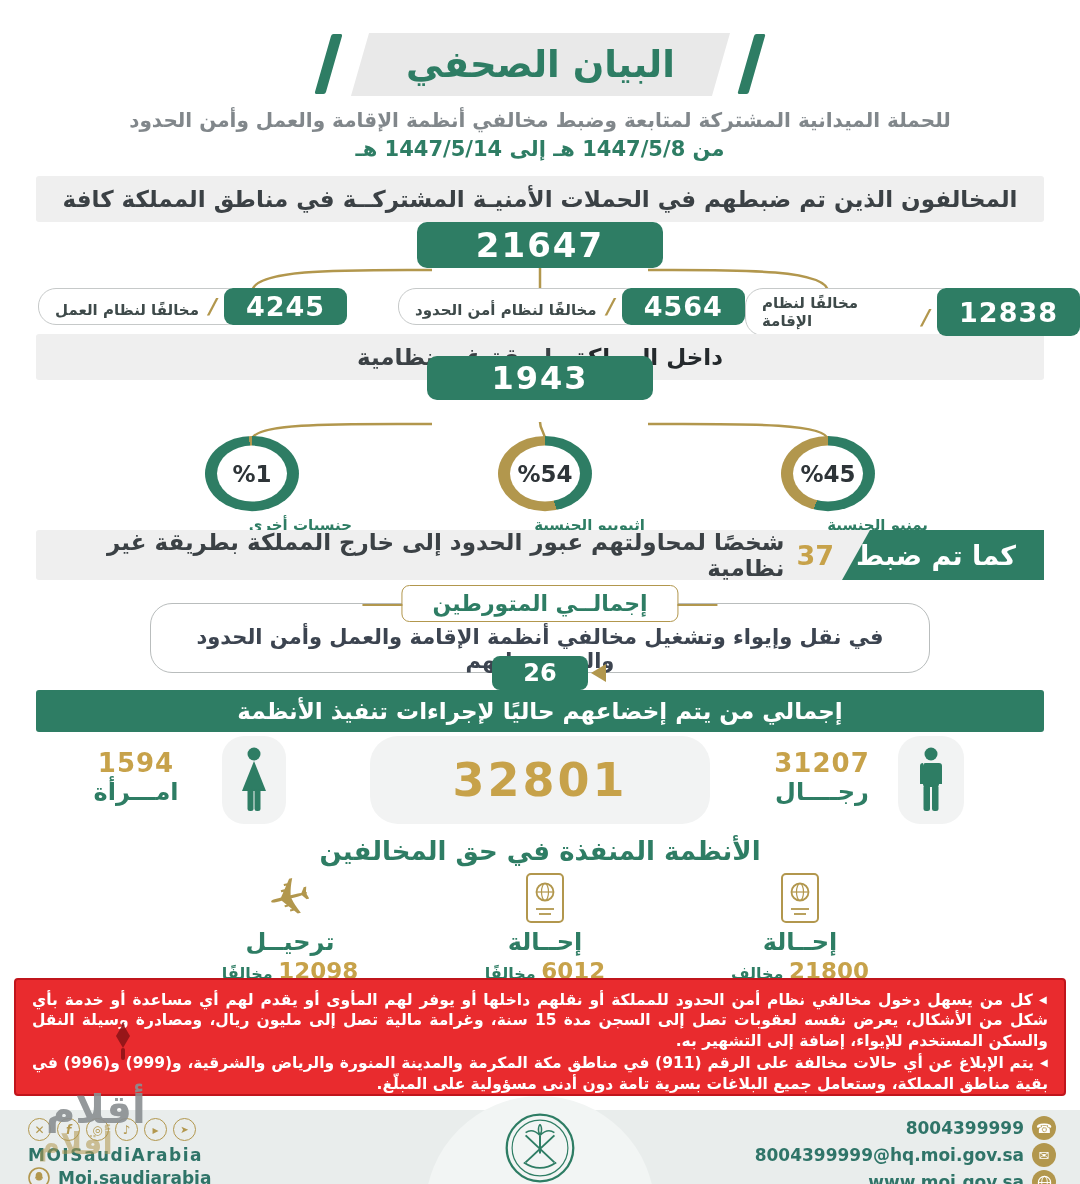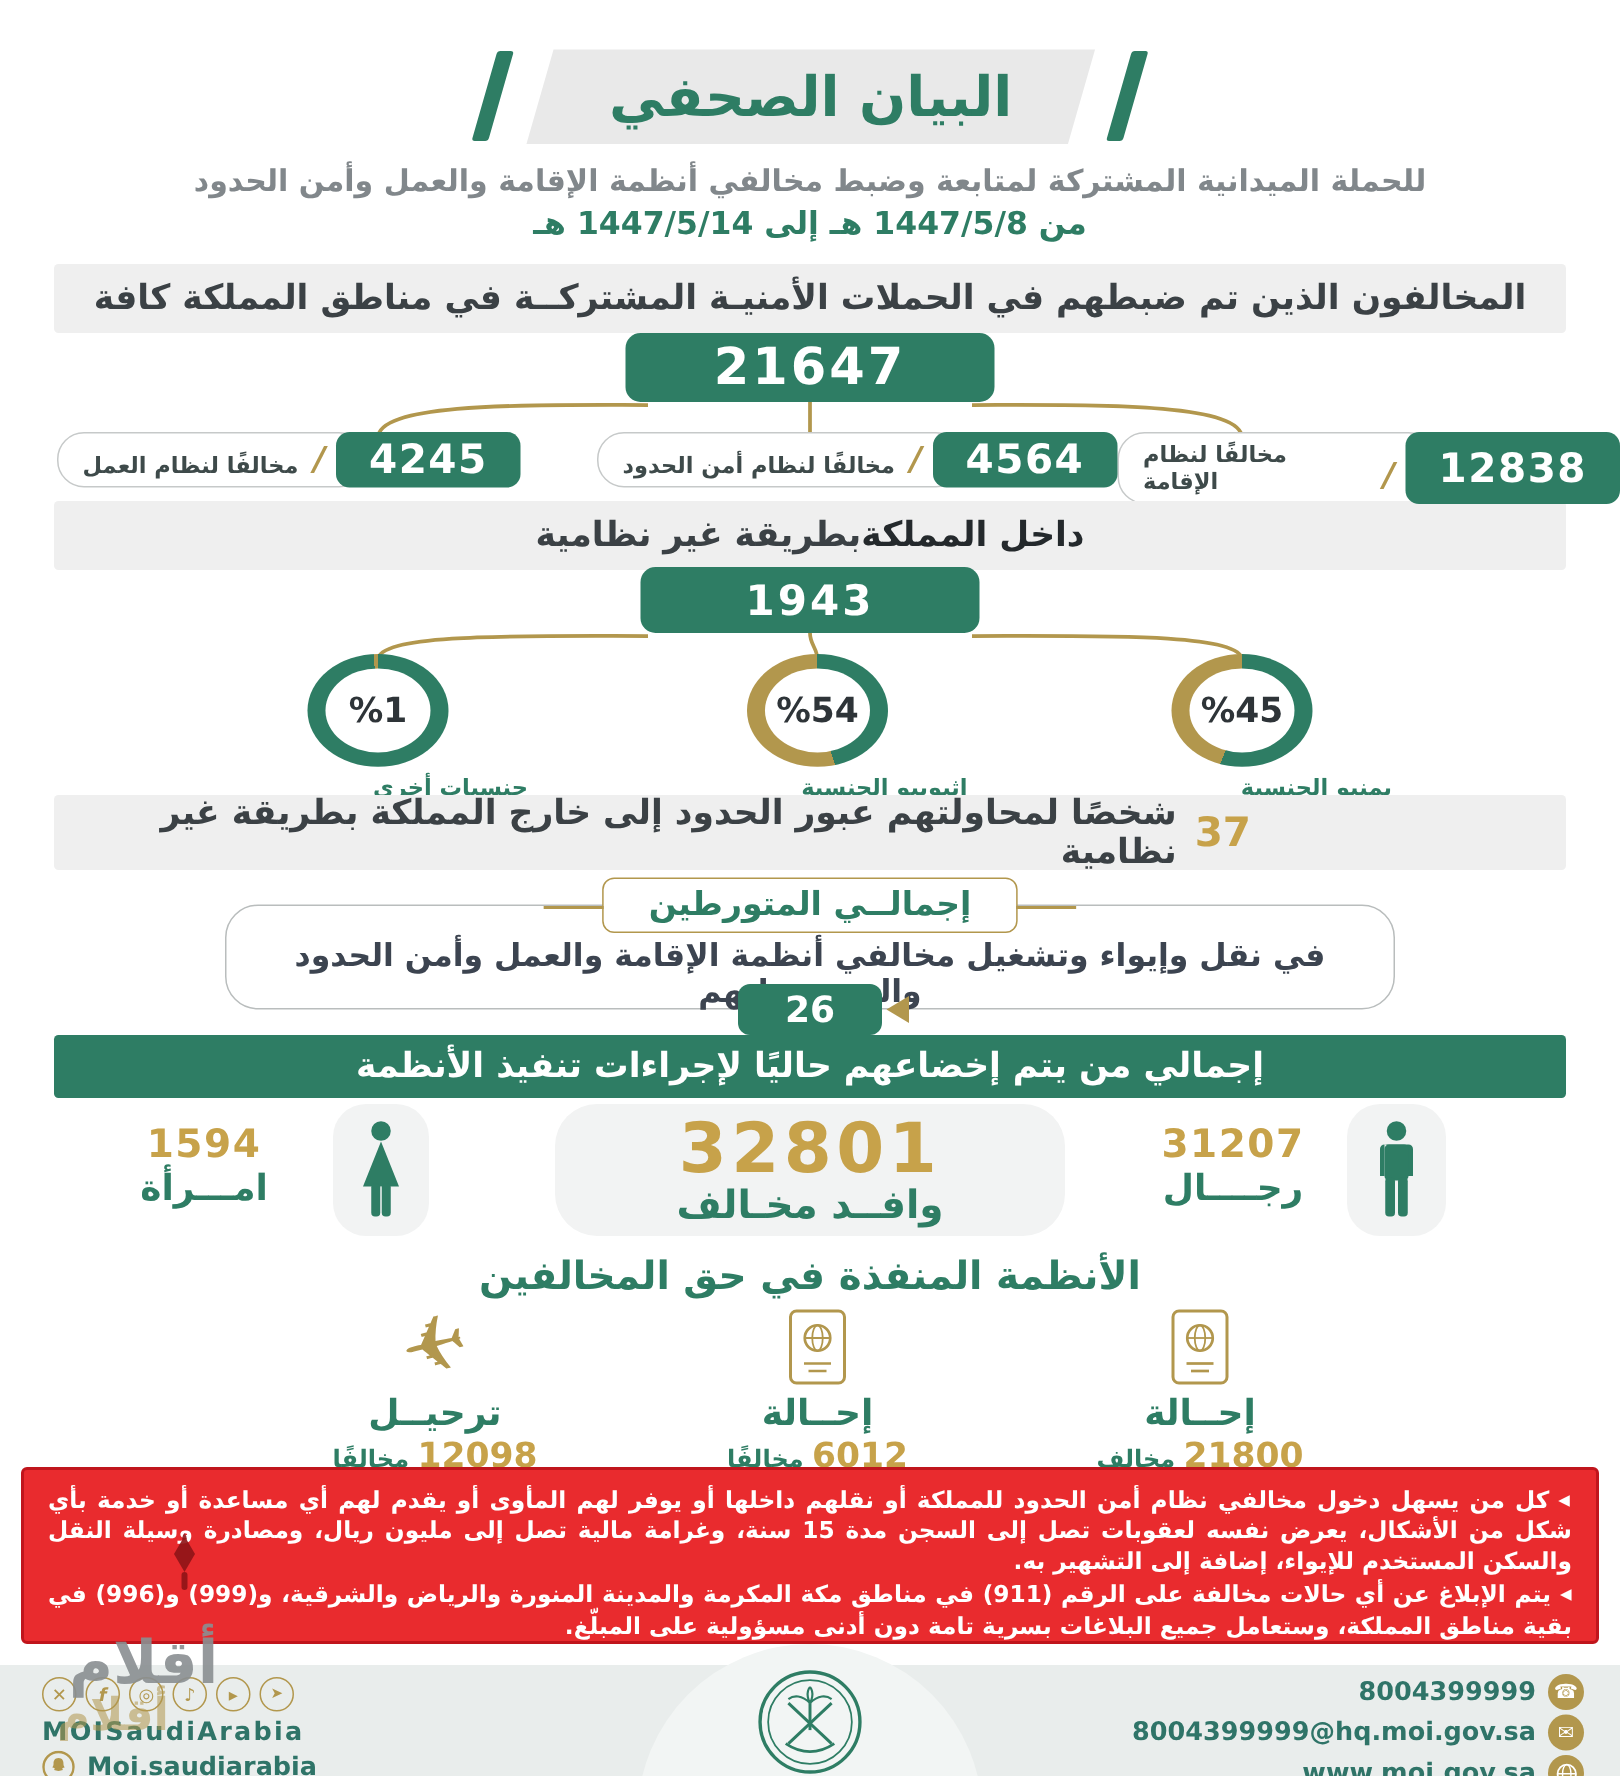--- a/index.html
+++ b/index.html
@@ -16,21 +16,21 @@
 
   
   .band{position:absolute;left:36px;right:36px;height:46px;background:#efefef;border-radius:3px;display:flex;align-items:center;justify-content:center;color:#3b4145;font-size:23px;font-weight:700;}
   .band b{font-weight:900;color:#24292c;}
   #band1{top:176px;}
   #band2{top:334px;}
 
   
   .total-box{position:absolute;left:50%;transform:translateX(-50%);background:#2e7d64;color:#fff;border-radius:10px;display:flex;align-items:center;justify-content:center;font-weight:800;letter-spacing:2px;}
   #tree1 .total-box{top:222px;width:246px;height:46px;font-size:34px;}
-  #tree2 .total-box{top:378px;width:226px;height:44px;font-size:28px;}
+  #tree2 .total-box{top:356px;width:226px;height:44px;font-size:32px;}
   svg.conn{position:absolute;left:0;width:1080px;overflow:visible;}
   #conn1{top:268px;height:40px;}
   #conn2{top:422px;height:22px;}
 
   .pill-group{position:absolute;top:288px;display:flex;align-items:stretch;direction:ltr;}
   .label-pill{background:#fff;border:1.5px solid #c6c9c9;border-radius:18px;padding:5px 26px 5px 16px;display:flex;align-items:flex-end;gap:10px;color:#3e4a4a;font-size:15px;font-weight:700;margin-right:-20px;}
   .gslash{color:#b2974d;font-size:22px;font-weight:700;font-style:italic;}
   .num-pill{background:#2e7d64;border-radius:9px;padding:2px 22px;color:#fff;font-size:27px;font-weight:800;display:flex;align-items:center;letter-spacing:1px;z-index:2;}
 
   
@@ -181,40 +181,40 @@
           <div class="hole"></div>
         </div>
       <div class="pct">%1</div>
     </div>
     <div class="donut-label" style="left:728px">يمنيو الجنسية</div>
     <div class="donut-label" style="left:445px">إثيوبيو الجنسية</div>
     <div class="donut-label" style="left:152px">جنسيات أخرى</div>
   </div>
 
   <div id="band3">
+    <div class="flag">كما تم ضبط</div>
     <div class="band3-text">
       <span class="num37">37</span>
       <span>
         <span>شخصًا لمحاولتهم عبور الحدود إلى </span>
         <b>خارج المملكة</b>
         <span> بطريقة غير نظامية</span>
       </span>
     </div>
   </div>
 
   <div class="inv-title">إجمالــي المتورطين</div>
   <div class="inv-box"></div>
   <div class="inv-body">في نقل وإيواء وتشغيل مخالفي أنظمة الإقامة والعمل وأمن الحدود والتستر عليهم</div>
   <div class="inv-total">26</div>
 
   <div class="banner">إجمالي من يتم إخضاعهم حاليًا لإجراءات تنفيذ الأنظمة</div>
 
   <div class="blob" id="blob-total">
     <div class="stat-num">32801</div>
-    <div class="stat-label">وافــد مخـالف</div>
   </div>
   <div class="blob" id="blob-men">
     <svg width="32" height="66" viewBox="0 0 32 66">
       <circle cx="16" cy="7" r="6.5" fill="#2e7d64"></circle>
       <path d="M8 16 h16 a3 3 0 0 1 3 3 v18 h-4 v-18 z M5 19 a3 3 0 0 1 3 -3 v21 h-3 z" fill="#2e7d64"></path>
       <rect x="8" y="16" width="16" height="24" rx="3" fill="#2e7d64"></rect>
       <rect x="8.5" y="38" width="6.5" height="26" rx="2.5" fill="#2e7d64"></rect>
       <rect x="17" y="38" width="6.5" height="26" rx="2.5" fill="#2e7d64"></rect>
     </svg>
   </div>

